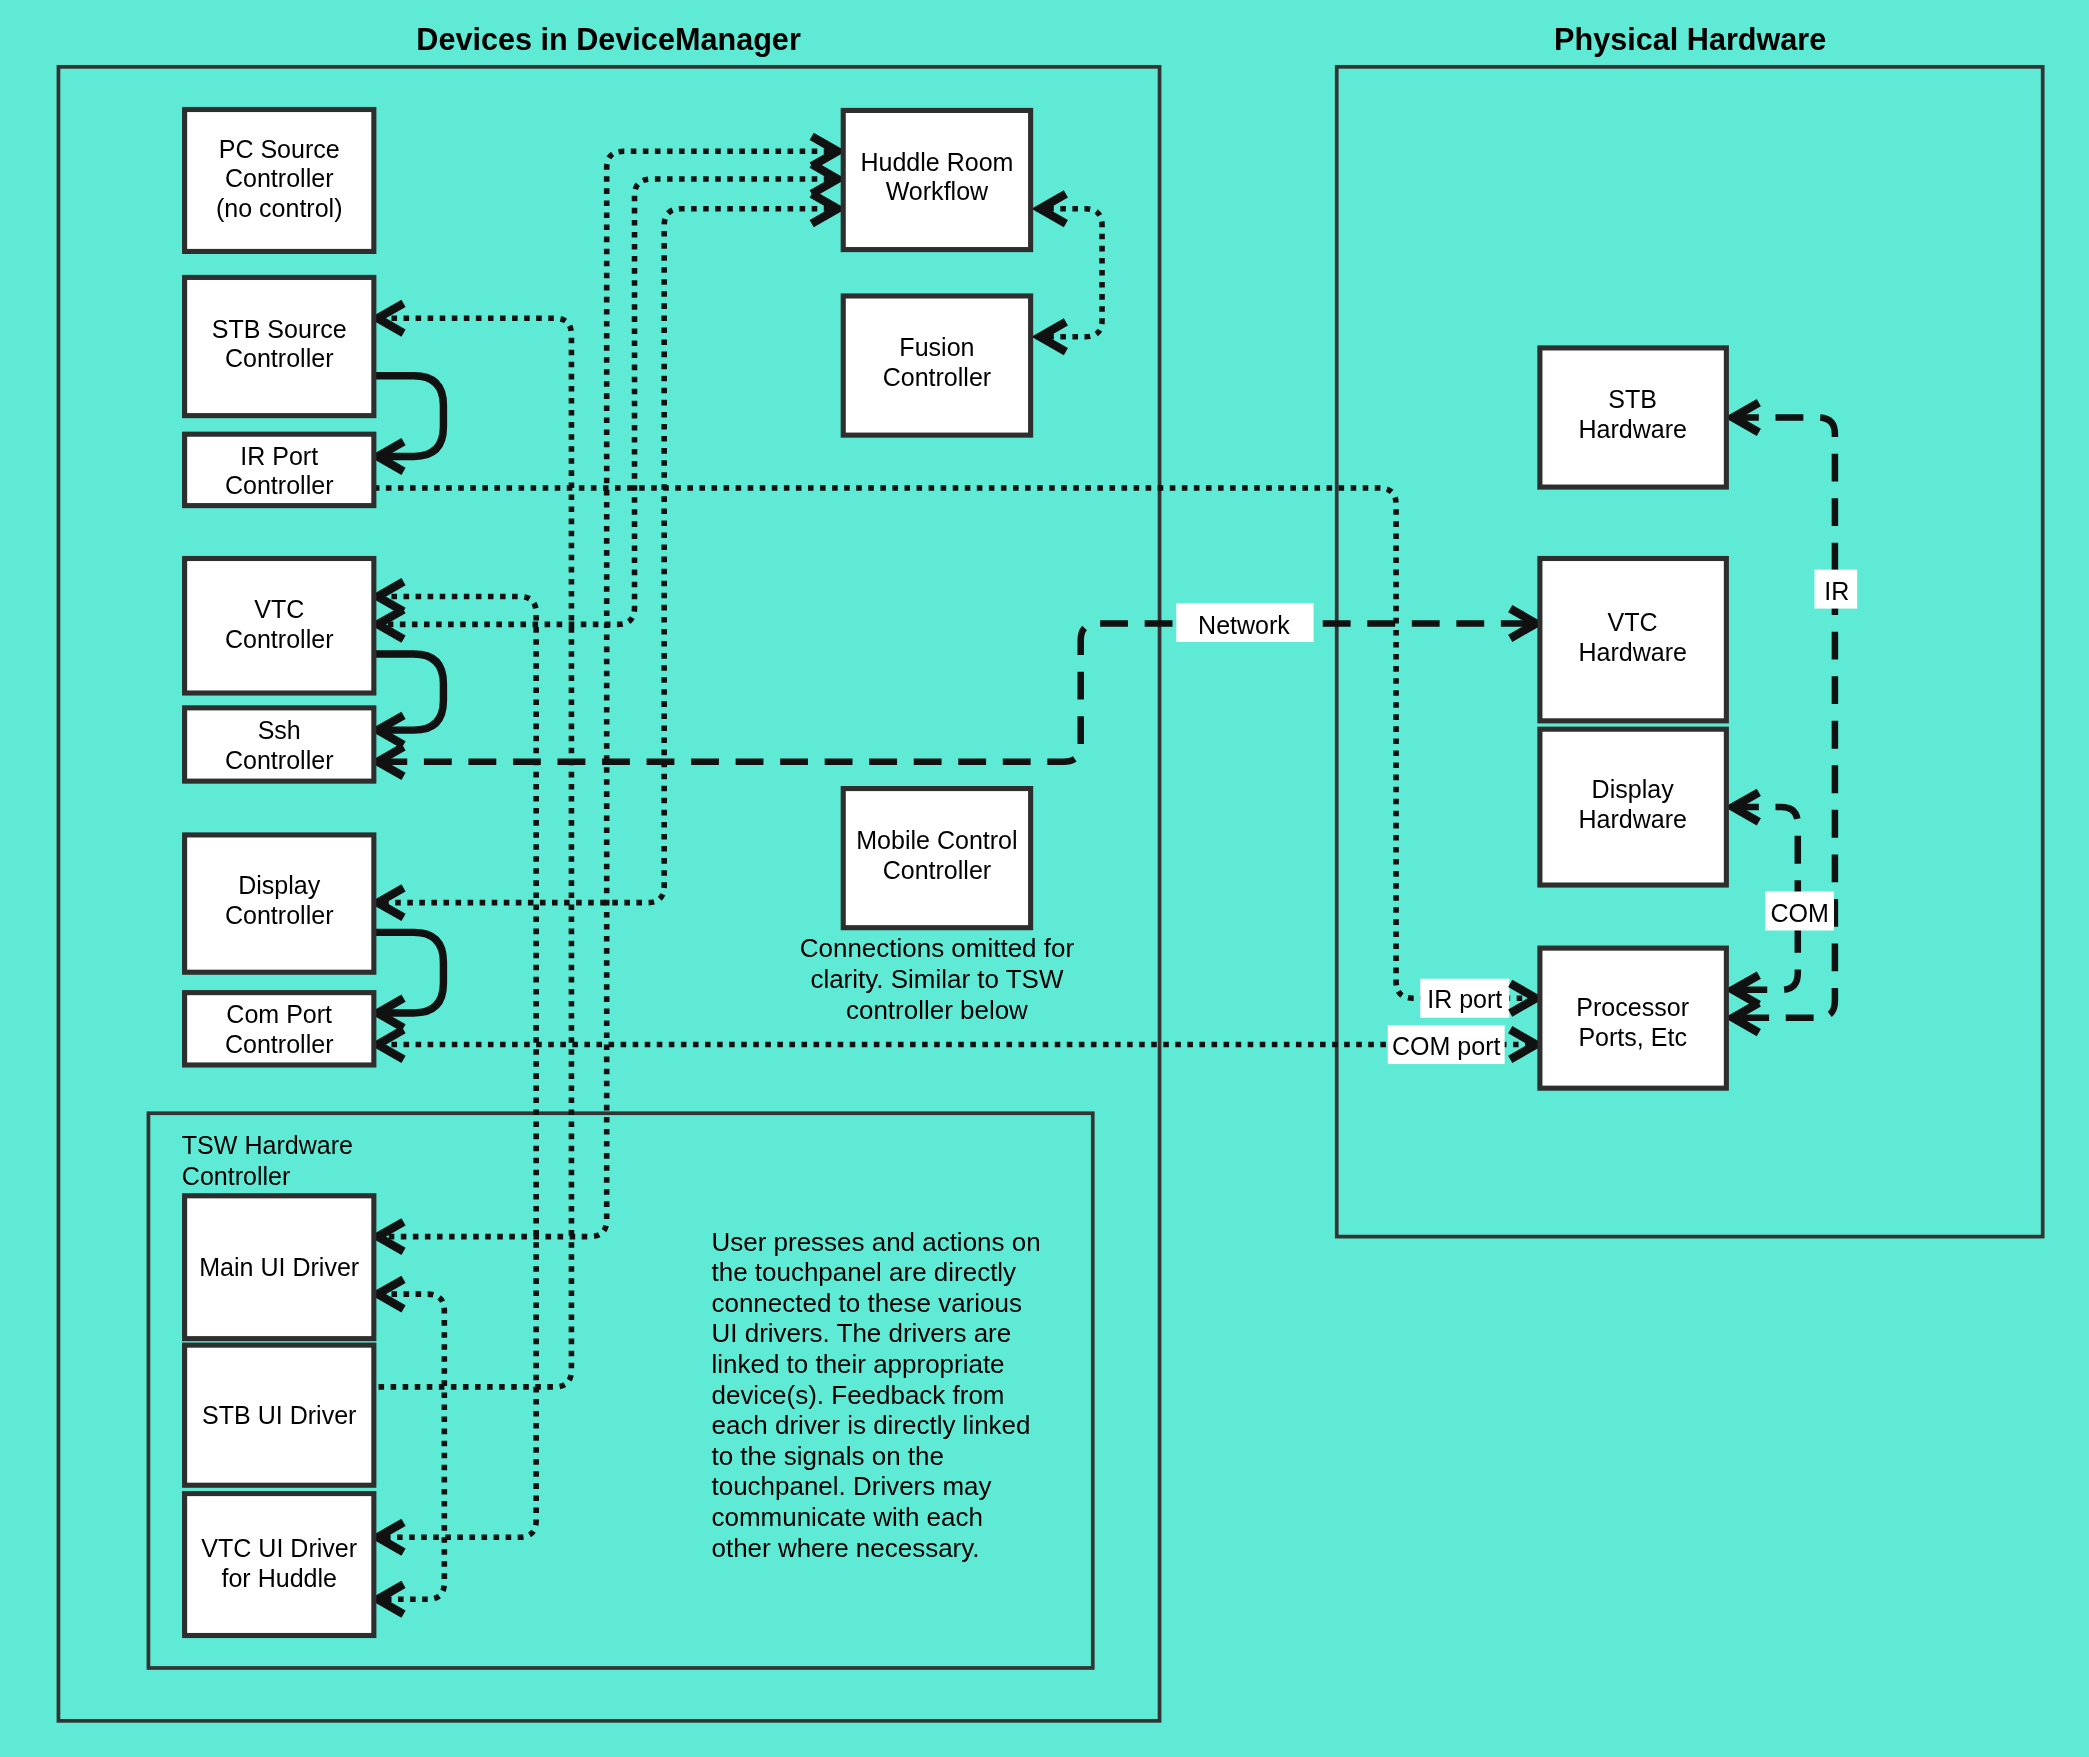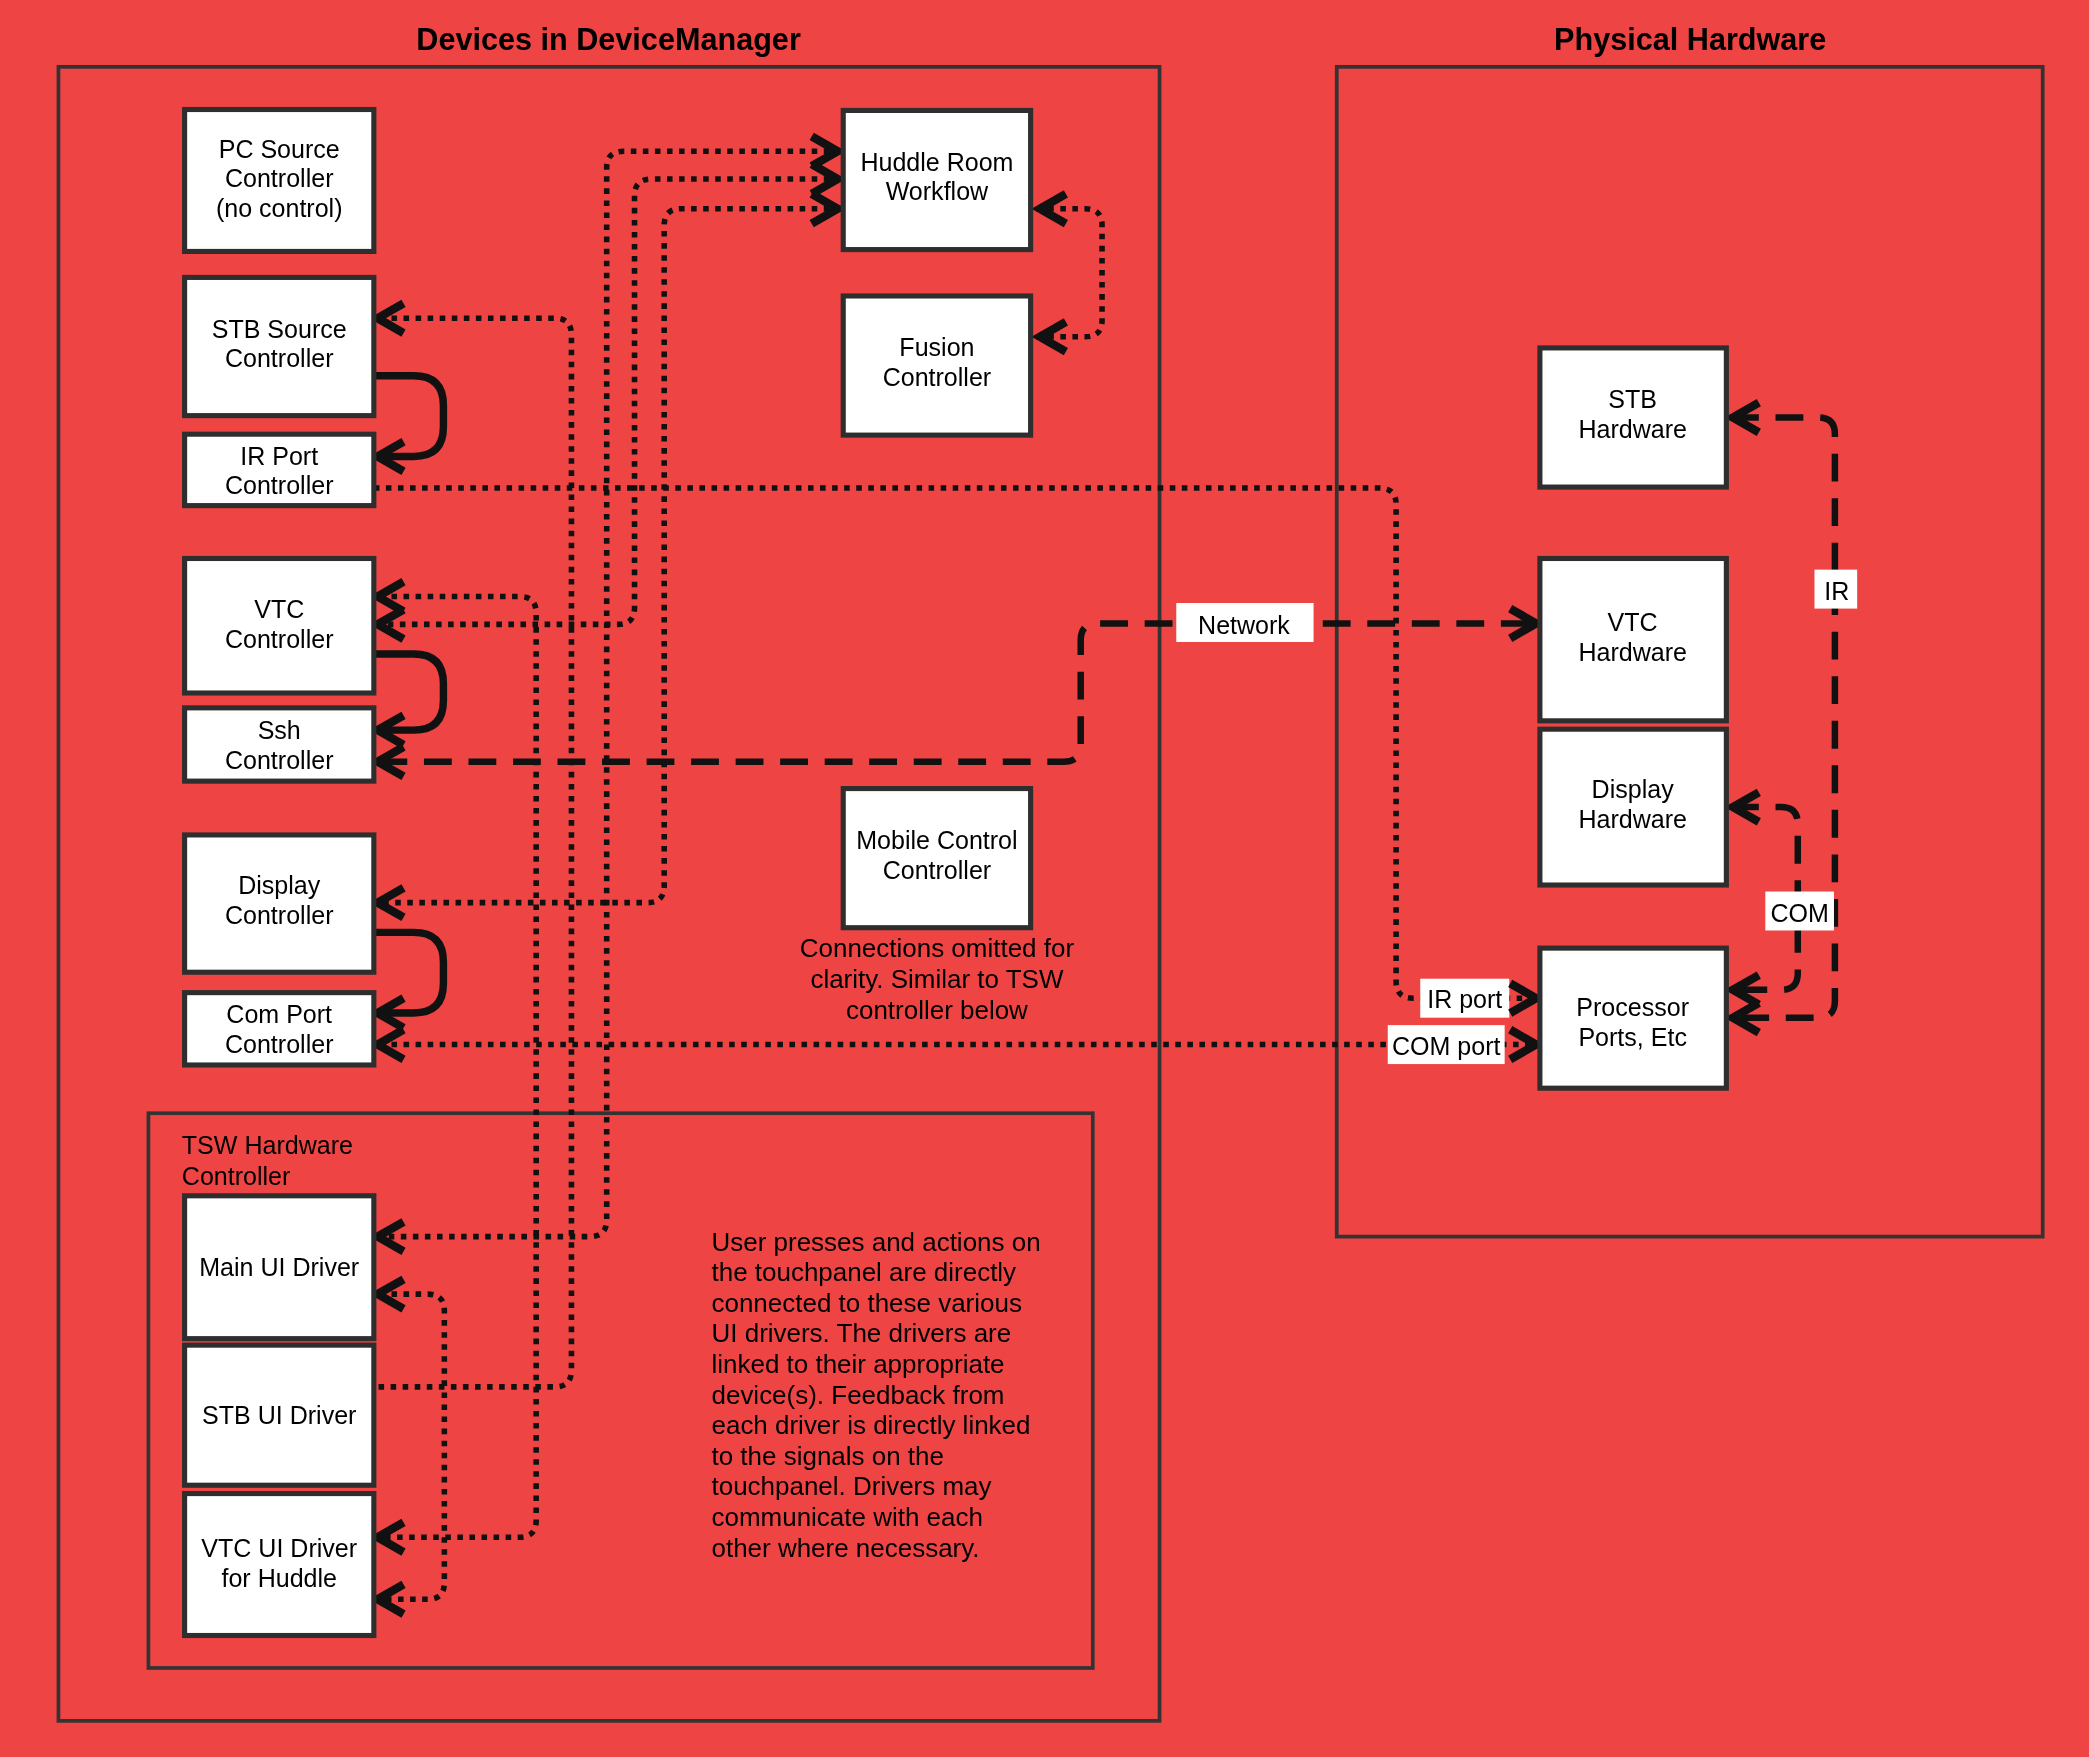--- a/index.html
+++ b/index.html
@@ -1,16 +1,16 @@
 <!DOCTYPE html>
 <html style="font-size:15px"><head>
 <meta charset="utf-8">
 <style>
   html,body{margin:0;padding:0;background:#ffffff;}
-  .stage{position:relative;width:2090px;height:1758px;background:#ef4444;
+  .stage{position:relative;width:2090px;height:1758px;background:#5eead4;
          font-family:"Liberation Sans", sans-serif;}
   svg{display:block;}
   text{fill:#000000;font-family:"Liberation Sans", sans-serif;}
   .box-label{font-size:27px;text-anchor:middle;}
   .note-text{font-size:28px;text-anchor:middle;}
   .para-text{font-size:28px;text-anchor:start;}
   .tsw-label{font-size:27px;text-anchor:start;}
   .wire-label{font-size:27px;text-anchor:middle;}
   .diagram-title{font-size:33px;font-weight:bold;text-anchor:middle;}
   .node{fill:#ffffff;stroke:#2e2e2e;stroke-width:5.5;}

